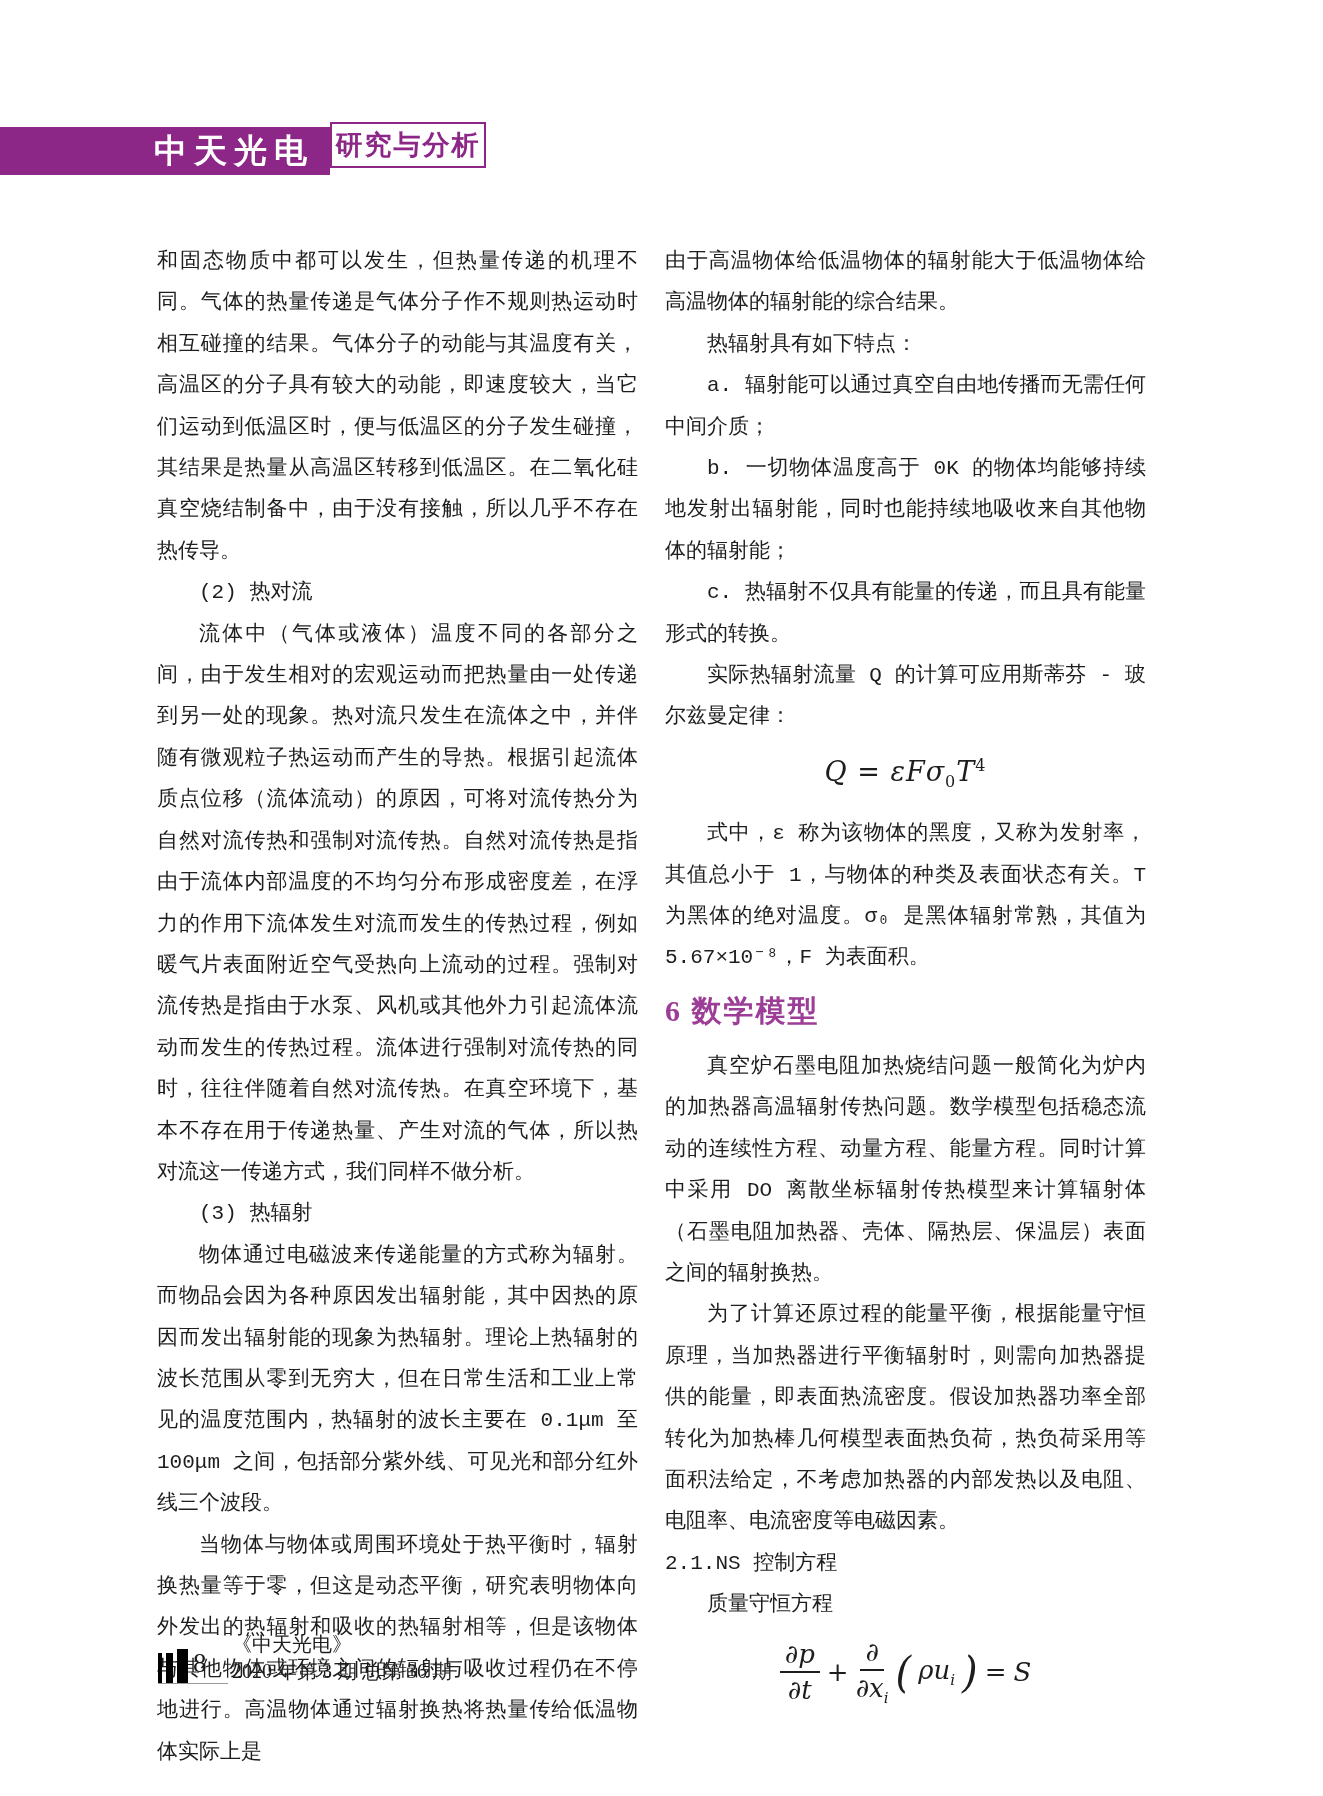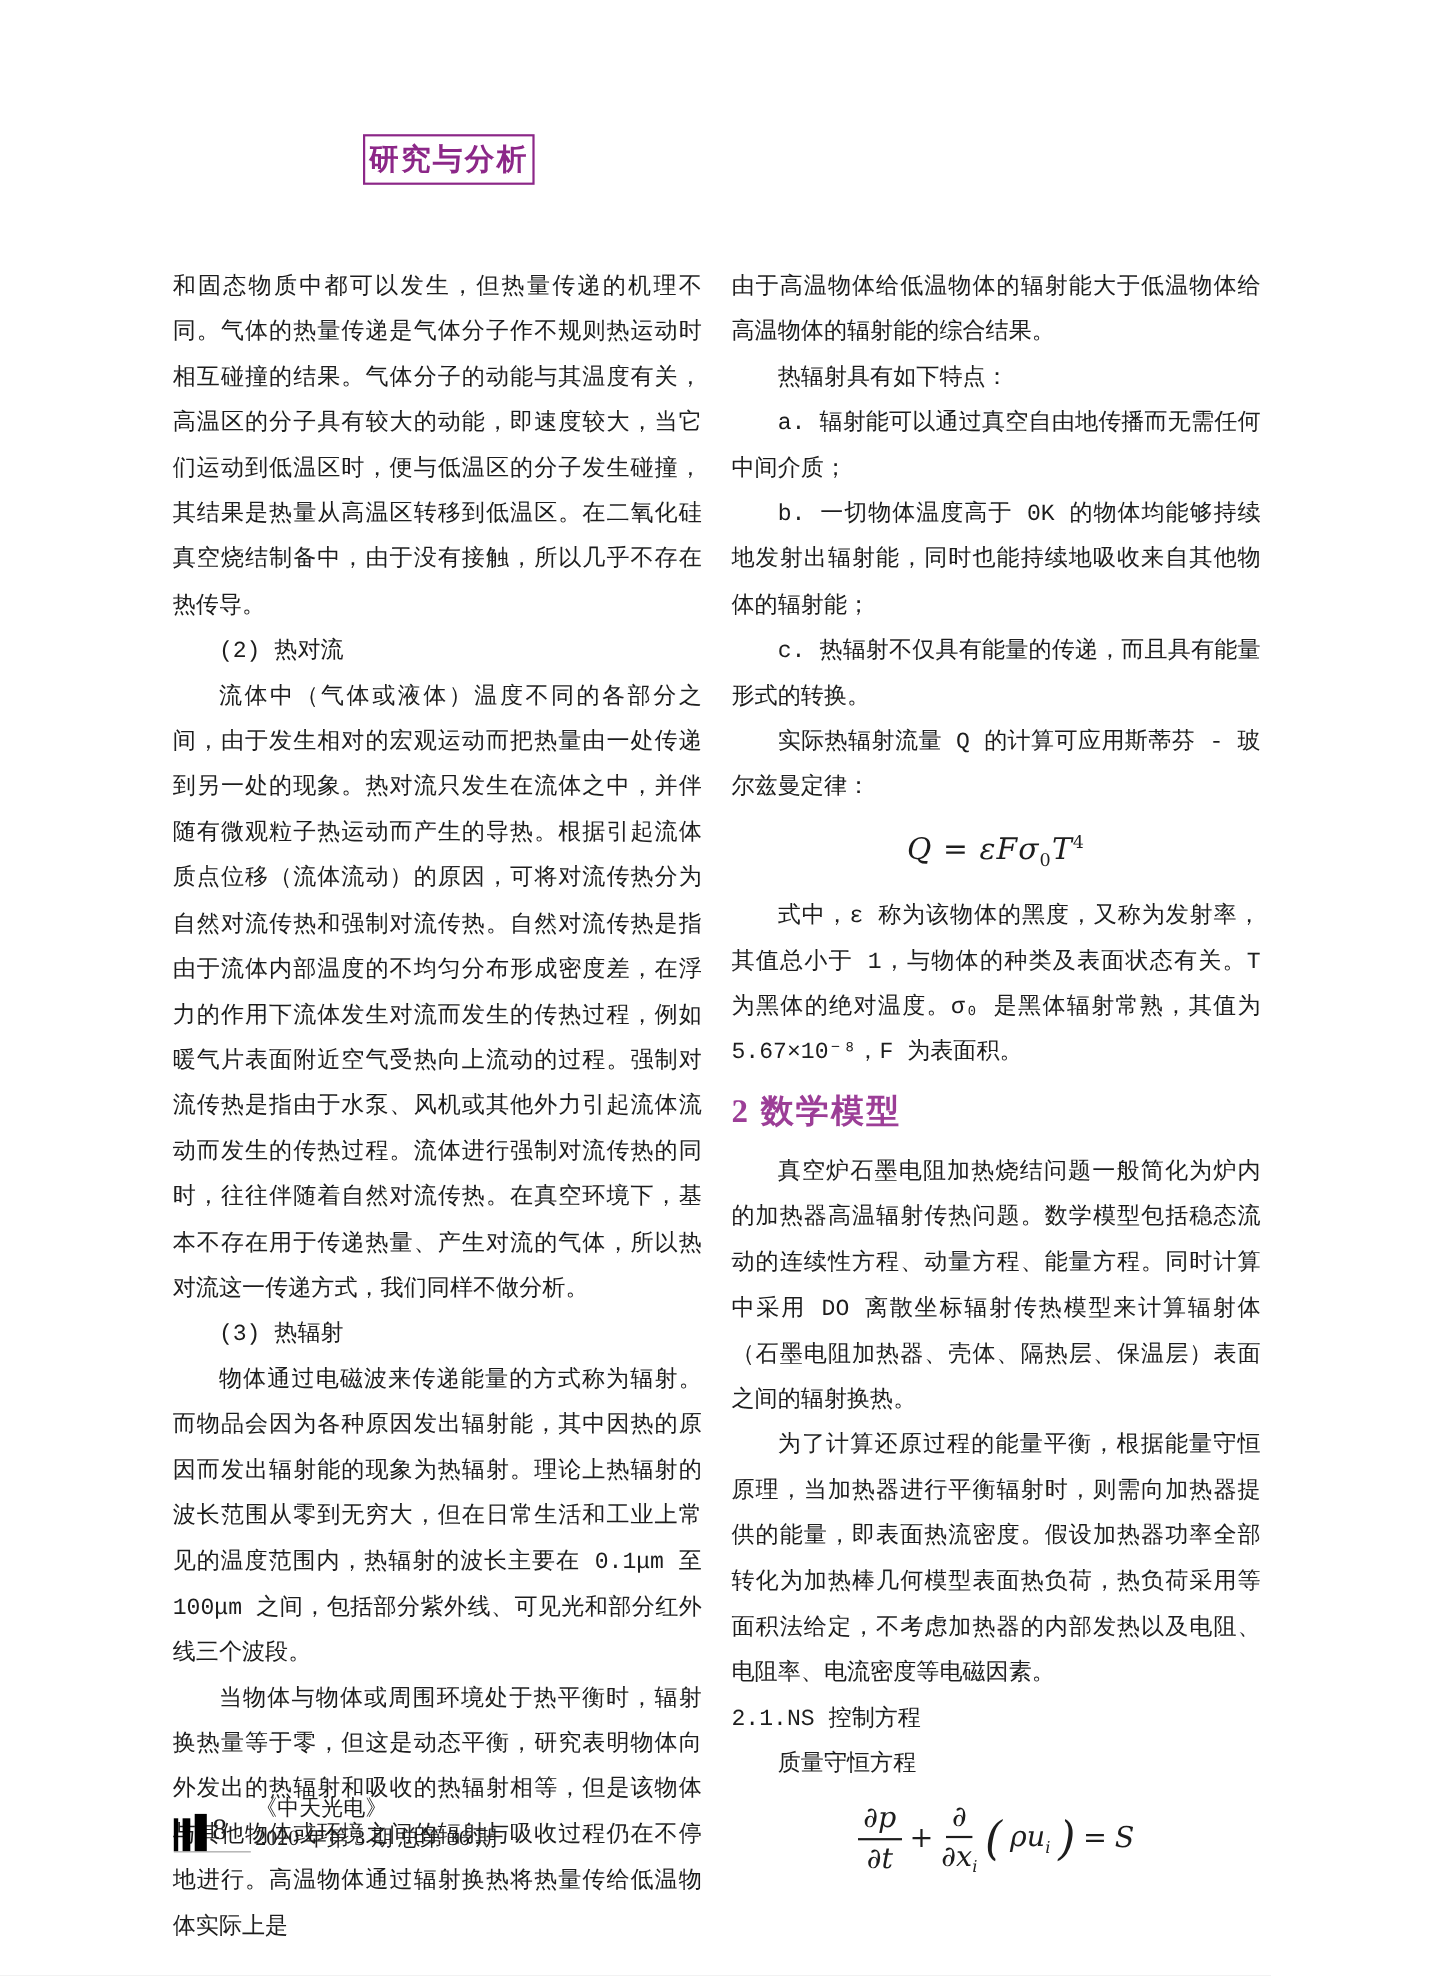--- a/index.html
+++ b/index.html
@@ -50,20 +50,23 @@
   .footer-bars .b3{left:19px;width:11px;height:34px;}
   .page-num{position:absolute;left:193px;top:1648px;font-size:27px;}
   .footer-rule{position:absolute;left:158px;top:1683px;width:70px;height:1px;background:#9a9a9a;}
   .footer-issue{position:absolute;left:232px;top:1631px;font-size:20px;line-height:27px;}
 </style>
 </head>
 <body>
 
 <div class="page">
 
+  <div class="header-bar">
+    <span class="logo">中天光电</span>
+  </div>
   <div class="header-tag">
     <span>研究与分析</span>
   </div>
 
   <div class="col col-left">
     <p class="cont">和固态物质中都可以发生，但热量传递的机理不同。气体的热量传递是气体分子作不规则热运动时相互碰撞的结果。气体分子的动能与其温度有关，高温区的分子具有较大的动能，即速度较大，当它们运动到低温区时，便与低温区的分子发生碰撞，其结果是热量从高温区转移到低温区。在二氧化硅真空烧结制备中，由于没有接触，所以几乎不存在热传导。</p>
     <p>(2) 热对流</p>
     <p>流体中（气体或液体）温度不同的各部分之间，由于发生相对的宏观运动而把热量由一处传递到另一处的现象。热对流只发生在流体之中，并伴随有微观粒子热运动而产生的导热。根据引起流体质点位移（流体流动）的原因，可将对流传热分为自然对流传热和强制对流传热。自然对流传热是指由于流体内部温度的不均匀分布形成密度差，在浮力的作用下流体发生对流而发生的传热过程，例如暖气片表面附近空气受热向上流动的过程。强制对流传热是指由于水泵、风机或其他外力引起流体流动而发生的传热过程。流体进行强制对流传热的同时，往往伴随着自然对流传热。在真空环境下，基本不存在用于传递热量、产生对流的气体，所以热对流这一传递方式，我们同样不做分析。</p>
     <p>(3) 热辐射</p>
     <p>物体通过电磁波来传递能量的方式称为辐射。而物品会因为各种原因发出辐射能，其中因热的原因而发出辐射能的现象为热辐射。理论上热辐射的波长范围从零到无穷大，但在日常生活和工业上常见的温度范围内，热辐射的波长主要在 0.1μm 至 100μm 之间，包括部分紫外线、可见光和部分红外线三个波段。</p>
@@ -79,21 +82,21 @@
     <p>实际热辐射流量 Q 的计算可应用斯蒂芬 - 玻尔兹曼定律：</p>
 
     <div class="formula f1">
       <span>Q</span>
       <span>=</span>
       <span>ε</span><span>F</span><span>σ</span><sub>0</sub><span>T</span><sup>4</sup>
     </div>
 
     <p>式中，ε 称为该物体的黑度，又称为发射率，其值总小于 1，与物体的种类及表面状态有关。T 为黑体的绝对温度。σ₀ 是黑体辐射常熟，其值为 5.67×10⁻⁸，F 为表面积。</p>
 
-    <div class="sec-heading">2 数学模型</div>
+    <div class="sec-heading">6 数学模型</div>
 
     <p>真空炉石墨电阻加热烧结问题一般简化为炉内的加热器高温辐射传热问题。数学模型包括稳态流动的连续性方程、动量方程、能量方程。同时计算中采用 DO 离散坐标辐射传热模型来计算辐射体（石墨电阻加热器、壳体、隔热层、保温层）表面之间的辐射换热。</p>
     <p>为了计算还原过程的能量平衡，根据能量守恒原理，当加热器进行平衡辐射时，则需向加热器提供的能量，即表面热流密度。假设加热器功率全部转化为加热棒几何模型表面热负荷，热负荷采用等面积法给定，不考虑加热器的内部发热以及电阻、电阻率、电流密度等电磁因素。</p>
     <p class="cont">2.1.NS 控制方程</p>
     <p>质量守恒方程</p>
 
     <div class="formula f2">
       <span class="frac">
         <span class="num">∂p</span>
         <span class="den">∂t</span>

